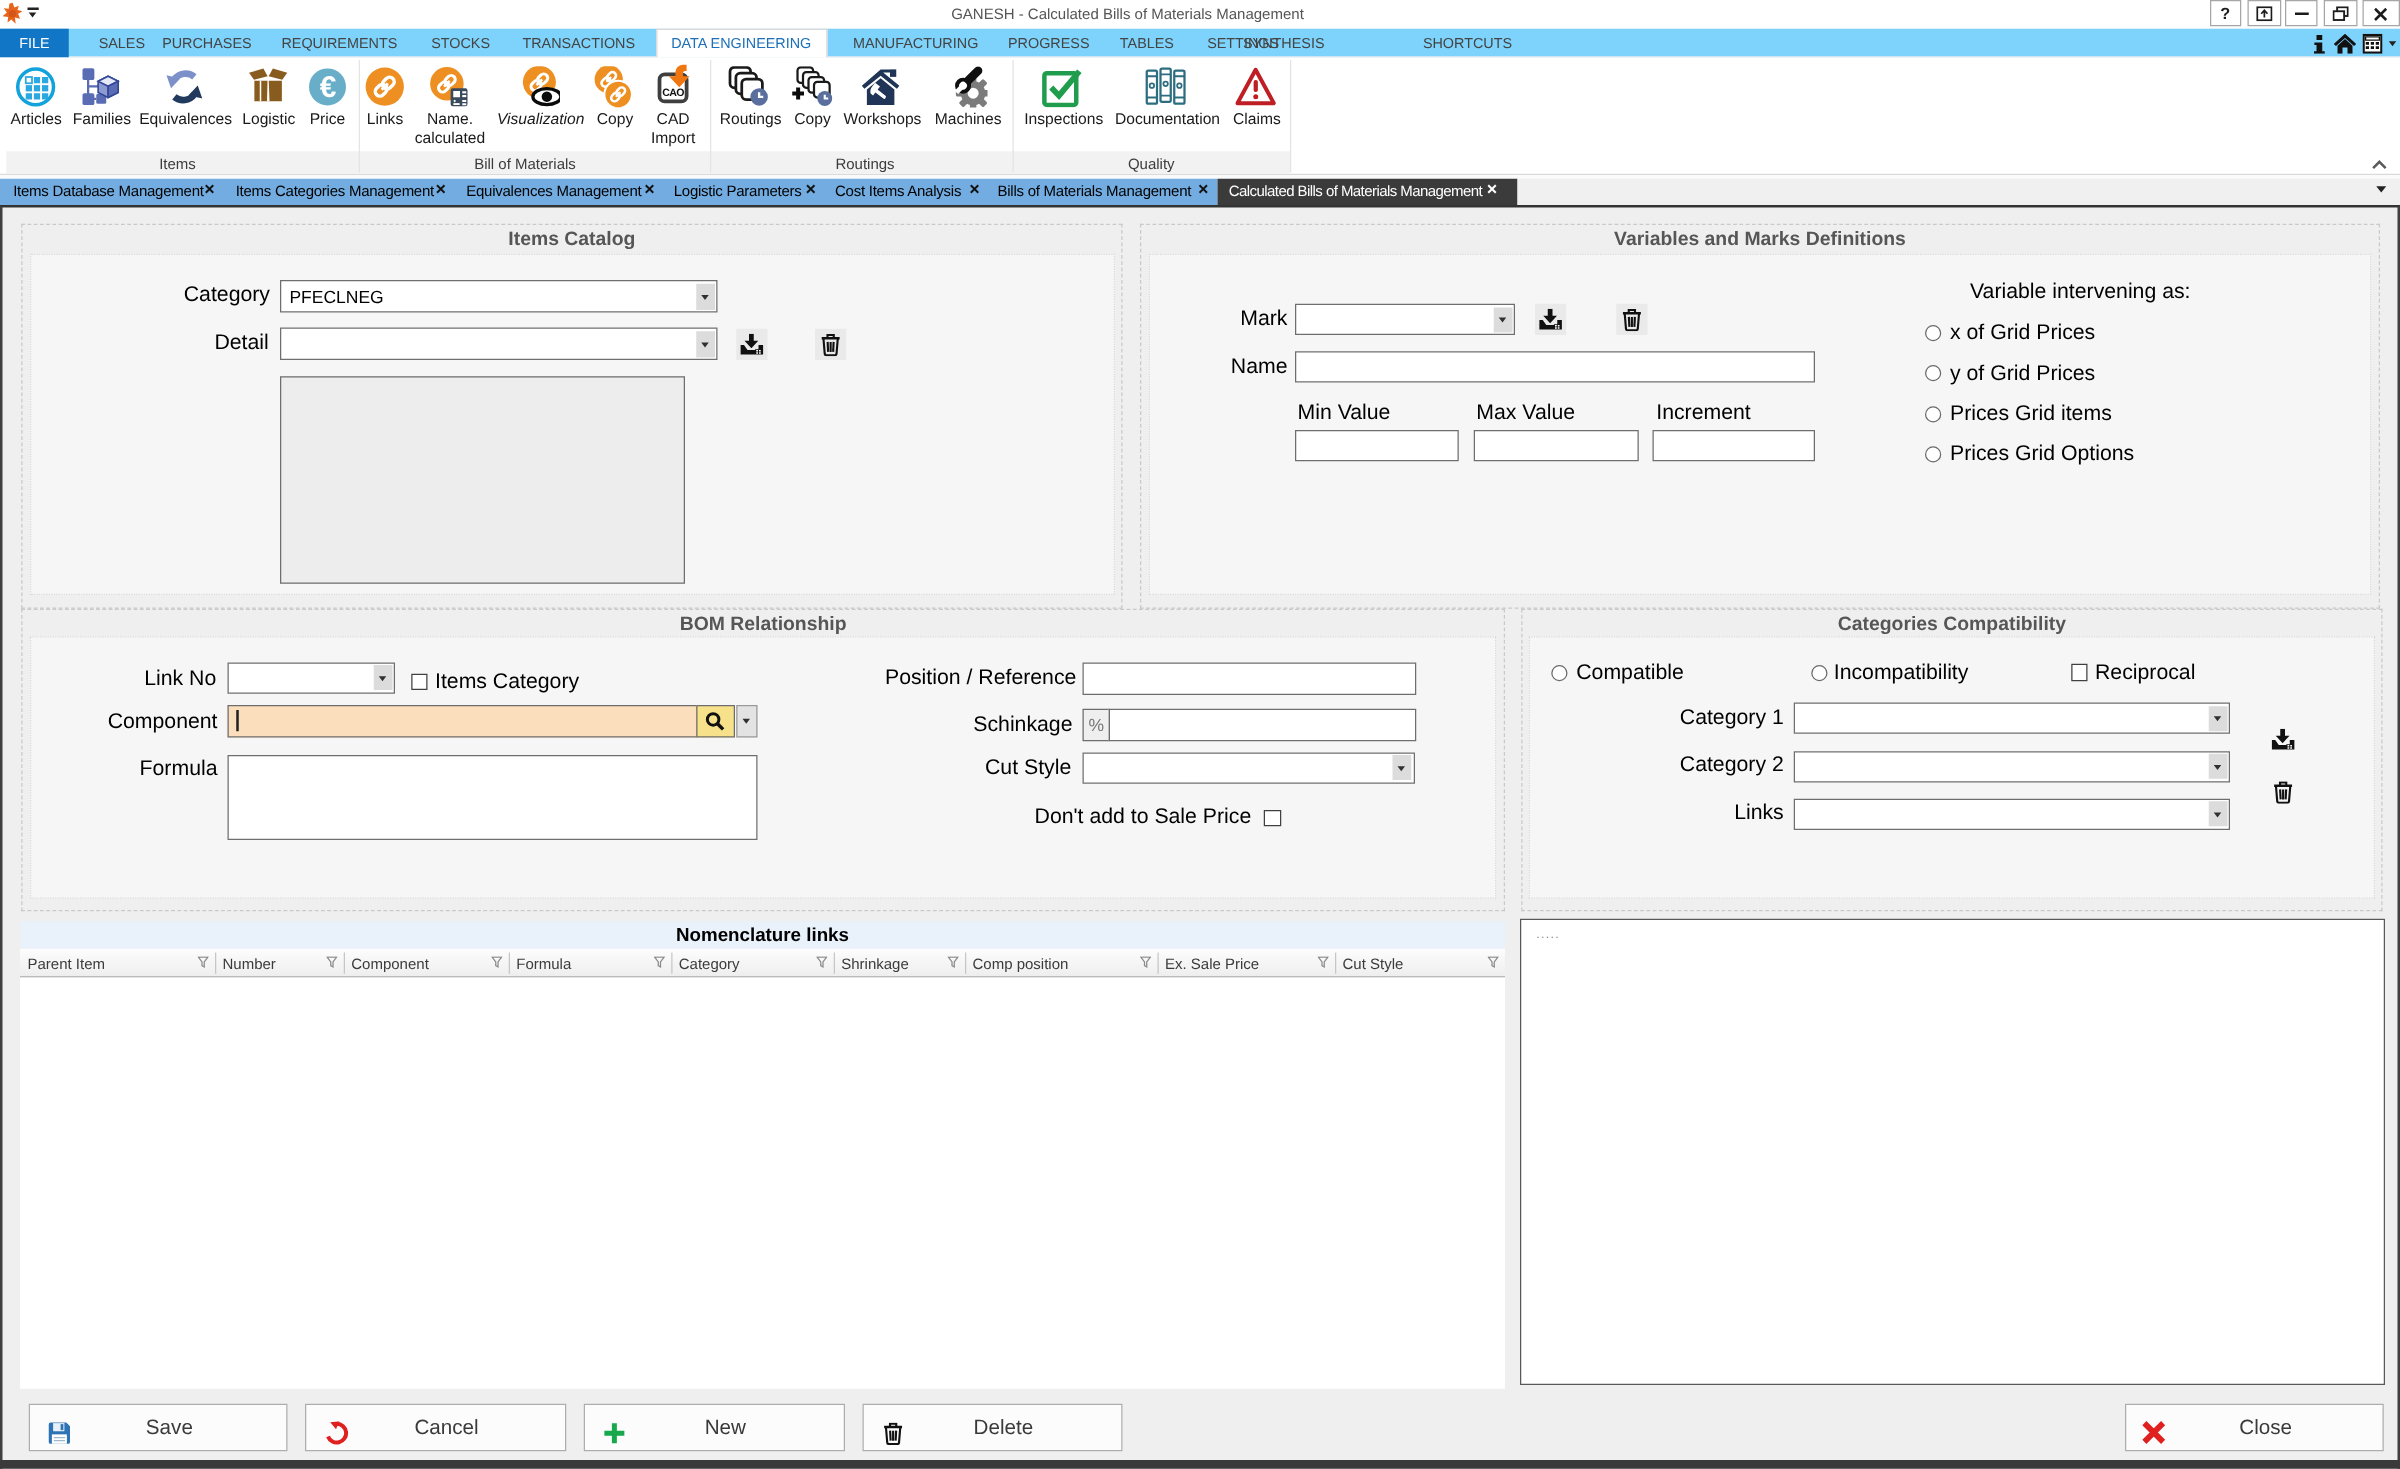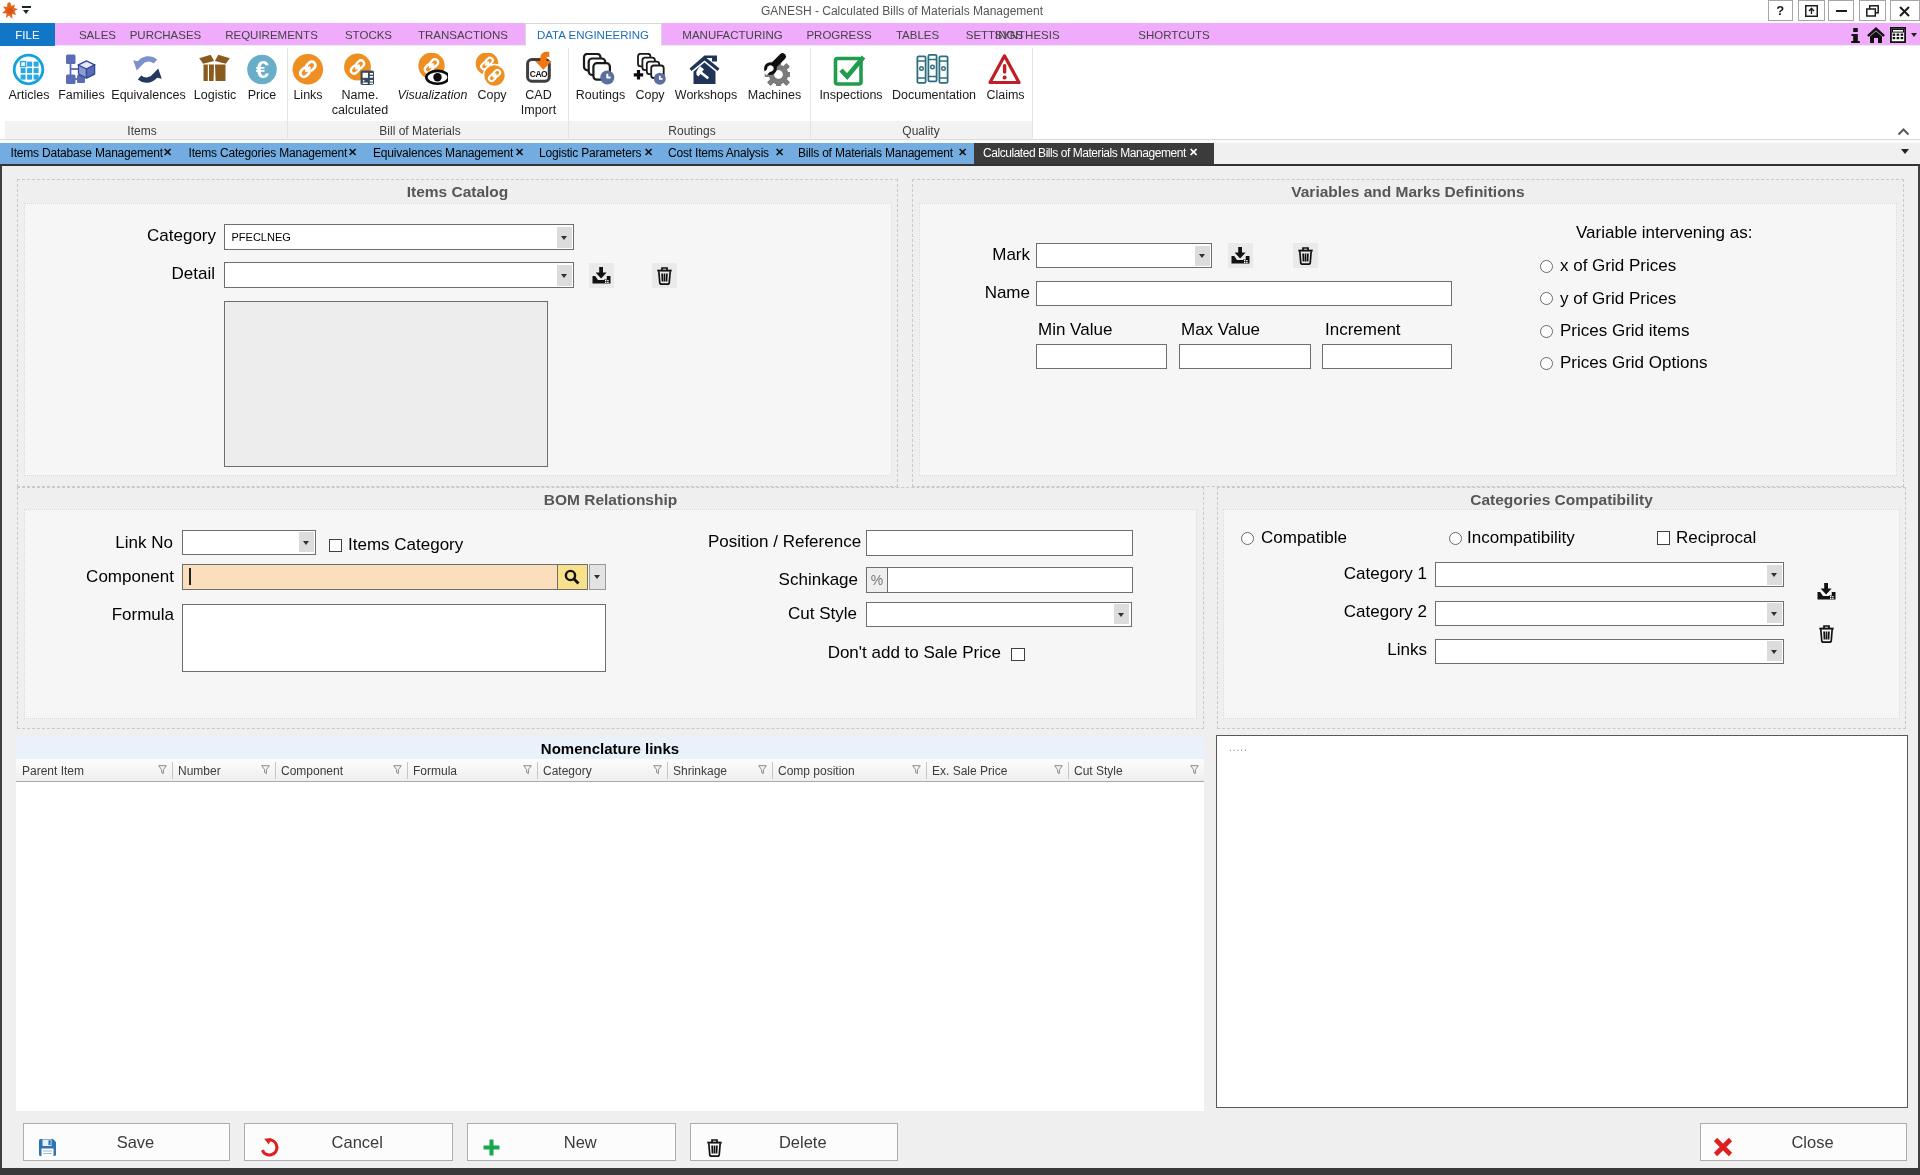--- a/index.html
+++ b/index.html
@@ -5,21 +5,21 @@
   * { margin:0; padding:0; box-sizing:border-box; }
   html,body { width:1920px; height:1175px; }
   body { font-family:"Liberation Sans", sans-serif; background:#EFEFEF; position:relative; overflow:hidden; }
   .abs { position:absolute; }
   
   #titlebar { left:0; top:0; width:1920px; height:23px; background:#FFFFFF; }
   #apptitle { left:0; width:1804px; top:4px; text-align:center; font-size:12px; color:#555; }
   .winbtn { top:0; height:21px; border:1px solid #A6A6A6; background:#FFFFFF; color:#1C1C1C;
             text-align:center; font-size:13px; line-height:19px; }
   
-  #menubar { left:0; top:23px; width:1920px; height:23px; background:#f0abfc; border-bottom:1px solid #EDEDED;}
+  #menubar { left:0; top:23px; width:1920px; height:23px; background:#7dd3fc; border-bottom:1px solid #EDEDED;}
   .mtab { top:0; height:23px; font-size:11.5px; letter-spacing:0; color:#444; line-height:24px; text-align:center; white-space:nowrap; }
   #mfile { left:0; width:55px; background:#1176C5; color:#FFFFFF; }
   #mactive { left:524.5px; width:137px; background:#FFFFFF; border:1px solid #D8D8D8; border-bottom:none; color:#1D70B8; height:23px; line-height:22px;}
   
   #ribbon { left:0; top:46px; width:1920px; height:94px; background:#FFFFFF; border-bottom:1px solid #DADADA; }
   #gstrip { left:5px; top:75px; width:1027px; height:18px; background:#F2F2F2; }
   .gsep { top:2px; width:1px; height:90px; background:#E4E4E4; }
   .glabel { top:77px; height:16px; font-size:12px; color:#3C3C3C; line-height:16px; text-align:center; }
   .ricon { top:7px; width:33px; height:33px; }
   .rlabel { top:42px; height:15px; font-size:12.5px; color:#1A1A1A; line-height:15px; text-align:center; white-space:nowrap; }
@@ -376,21 +376,21 @@
   <div class="abs" style="left:1901px;top:9px;width:0;height:0;border-left:4.5px solid transparent;border-right:4.5px solid transparent;border-top:5.5px solid #222"></div>
 </div>
 
 <div id="main" class="abs">
 <div class="panel abs" style="left:17px;top:12.5px;width:881px;height:308px">
       <div class="ptitle abs">Items Catalog</div>
     </div>
 <div class="pinner abs" style="left:24px;top:36.5px;width:867.5px;height:273px"></div>
 <div class="lbl abs" style="left:66px;top:60px;width:150px;">Category</div>
 <div class="combo abs" style="left:223.5px;top:58px;width:350.5px;height:26px">
-      <div class="abs" style="left:7px;top:0;line-height:24px;font-size:11px;color:#000">PFECLNEG</div>
+      <div class="abs" style="left:7px;top:0;line-height:24px;font-size:14px;color:#000">PFECLNEG</div>
       <div class="cbtn">
         <div class="caret"></div>
       </div>
     </div>
 <div class="lbl abs" style="left:65px;top:98px;width:150px;">Detail</div>
 <div class="combo abs" style="left:223.5px;top:96px;width:350.5px;height:26px">
       <div class="cbtn">
         <div class="caret"></div>
       </div>
     </div>

